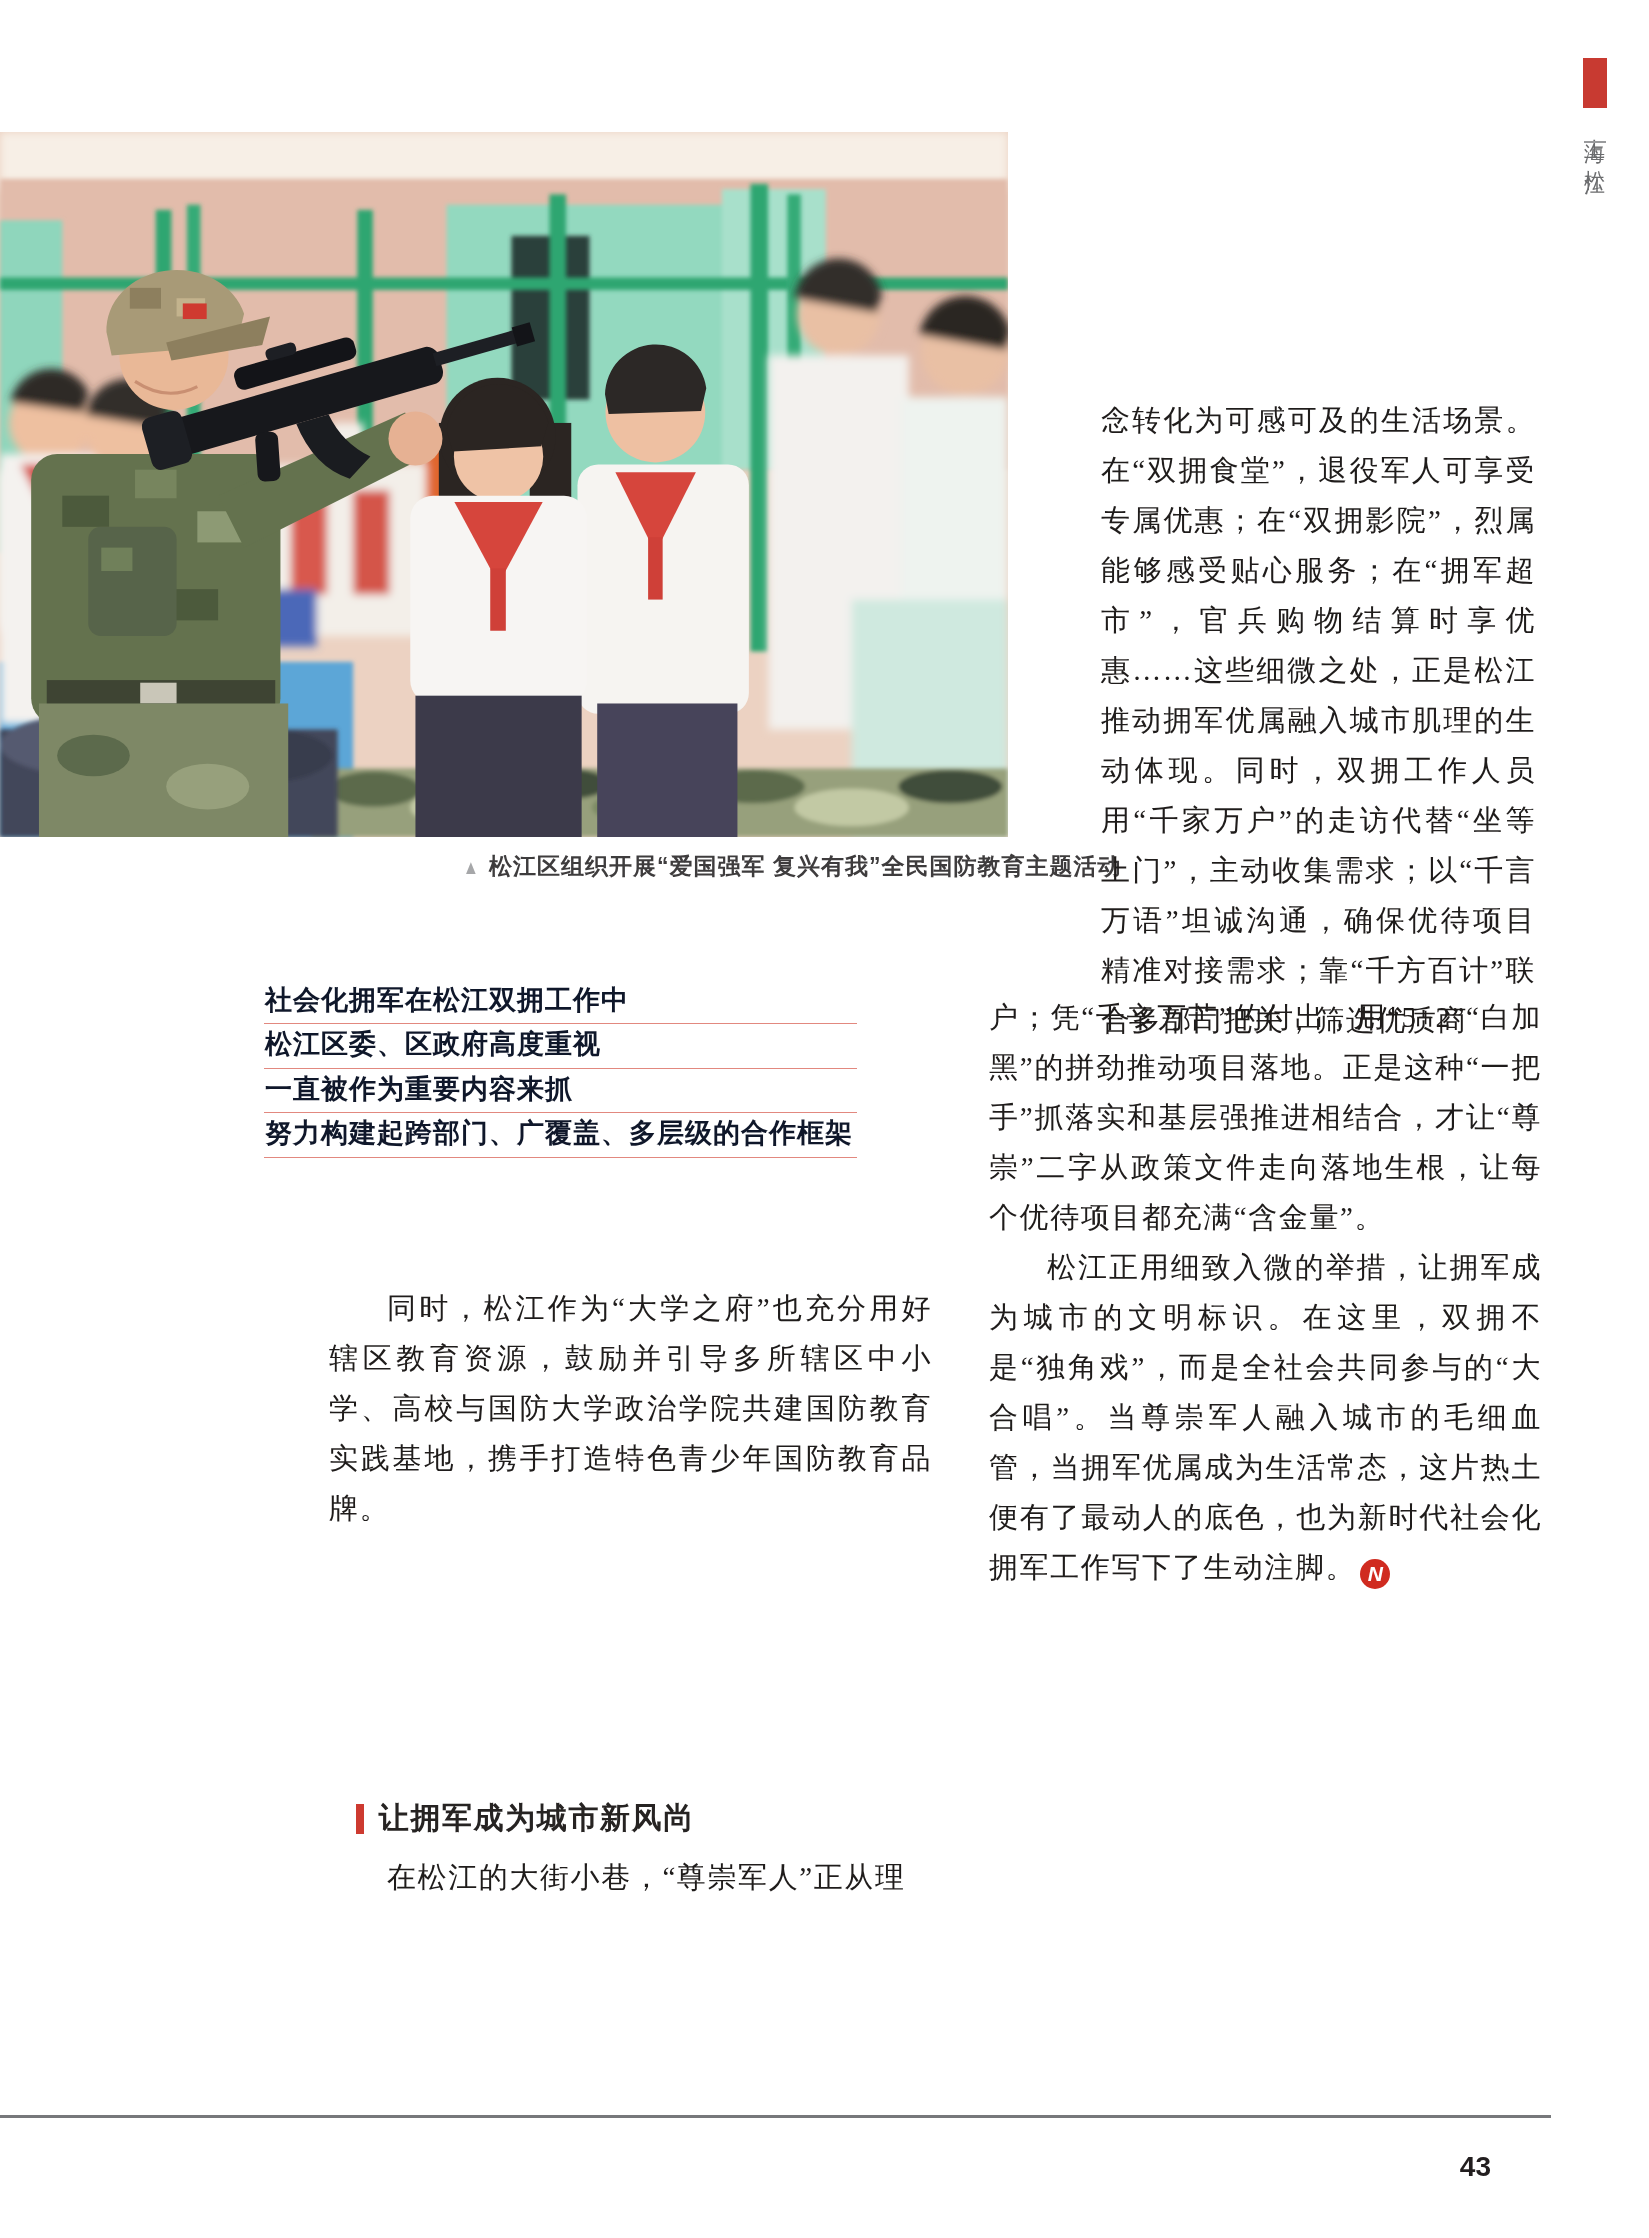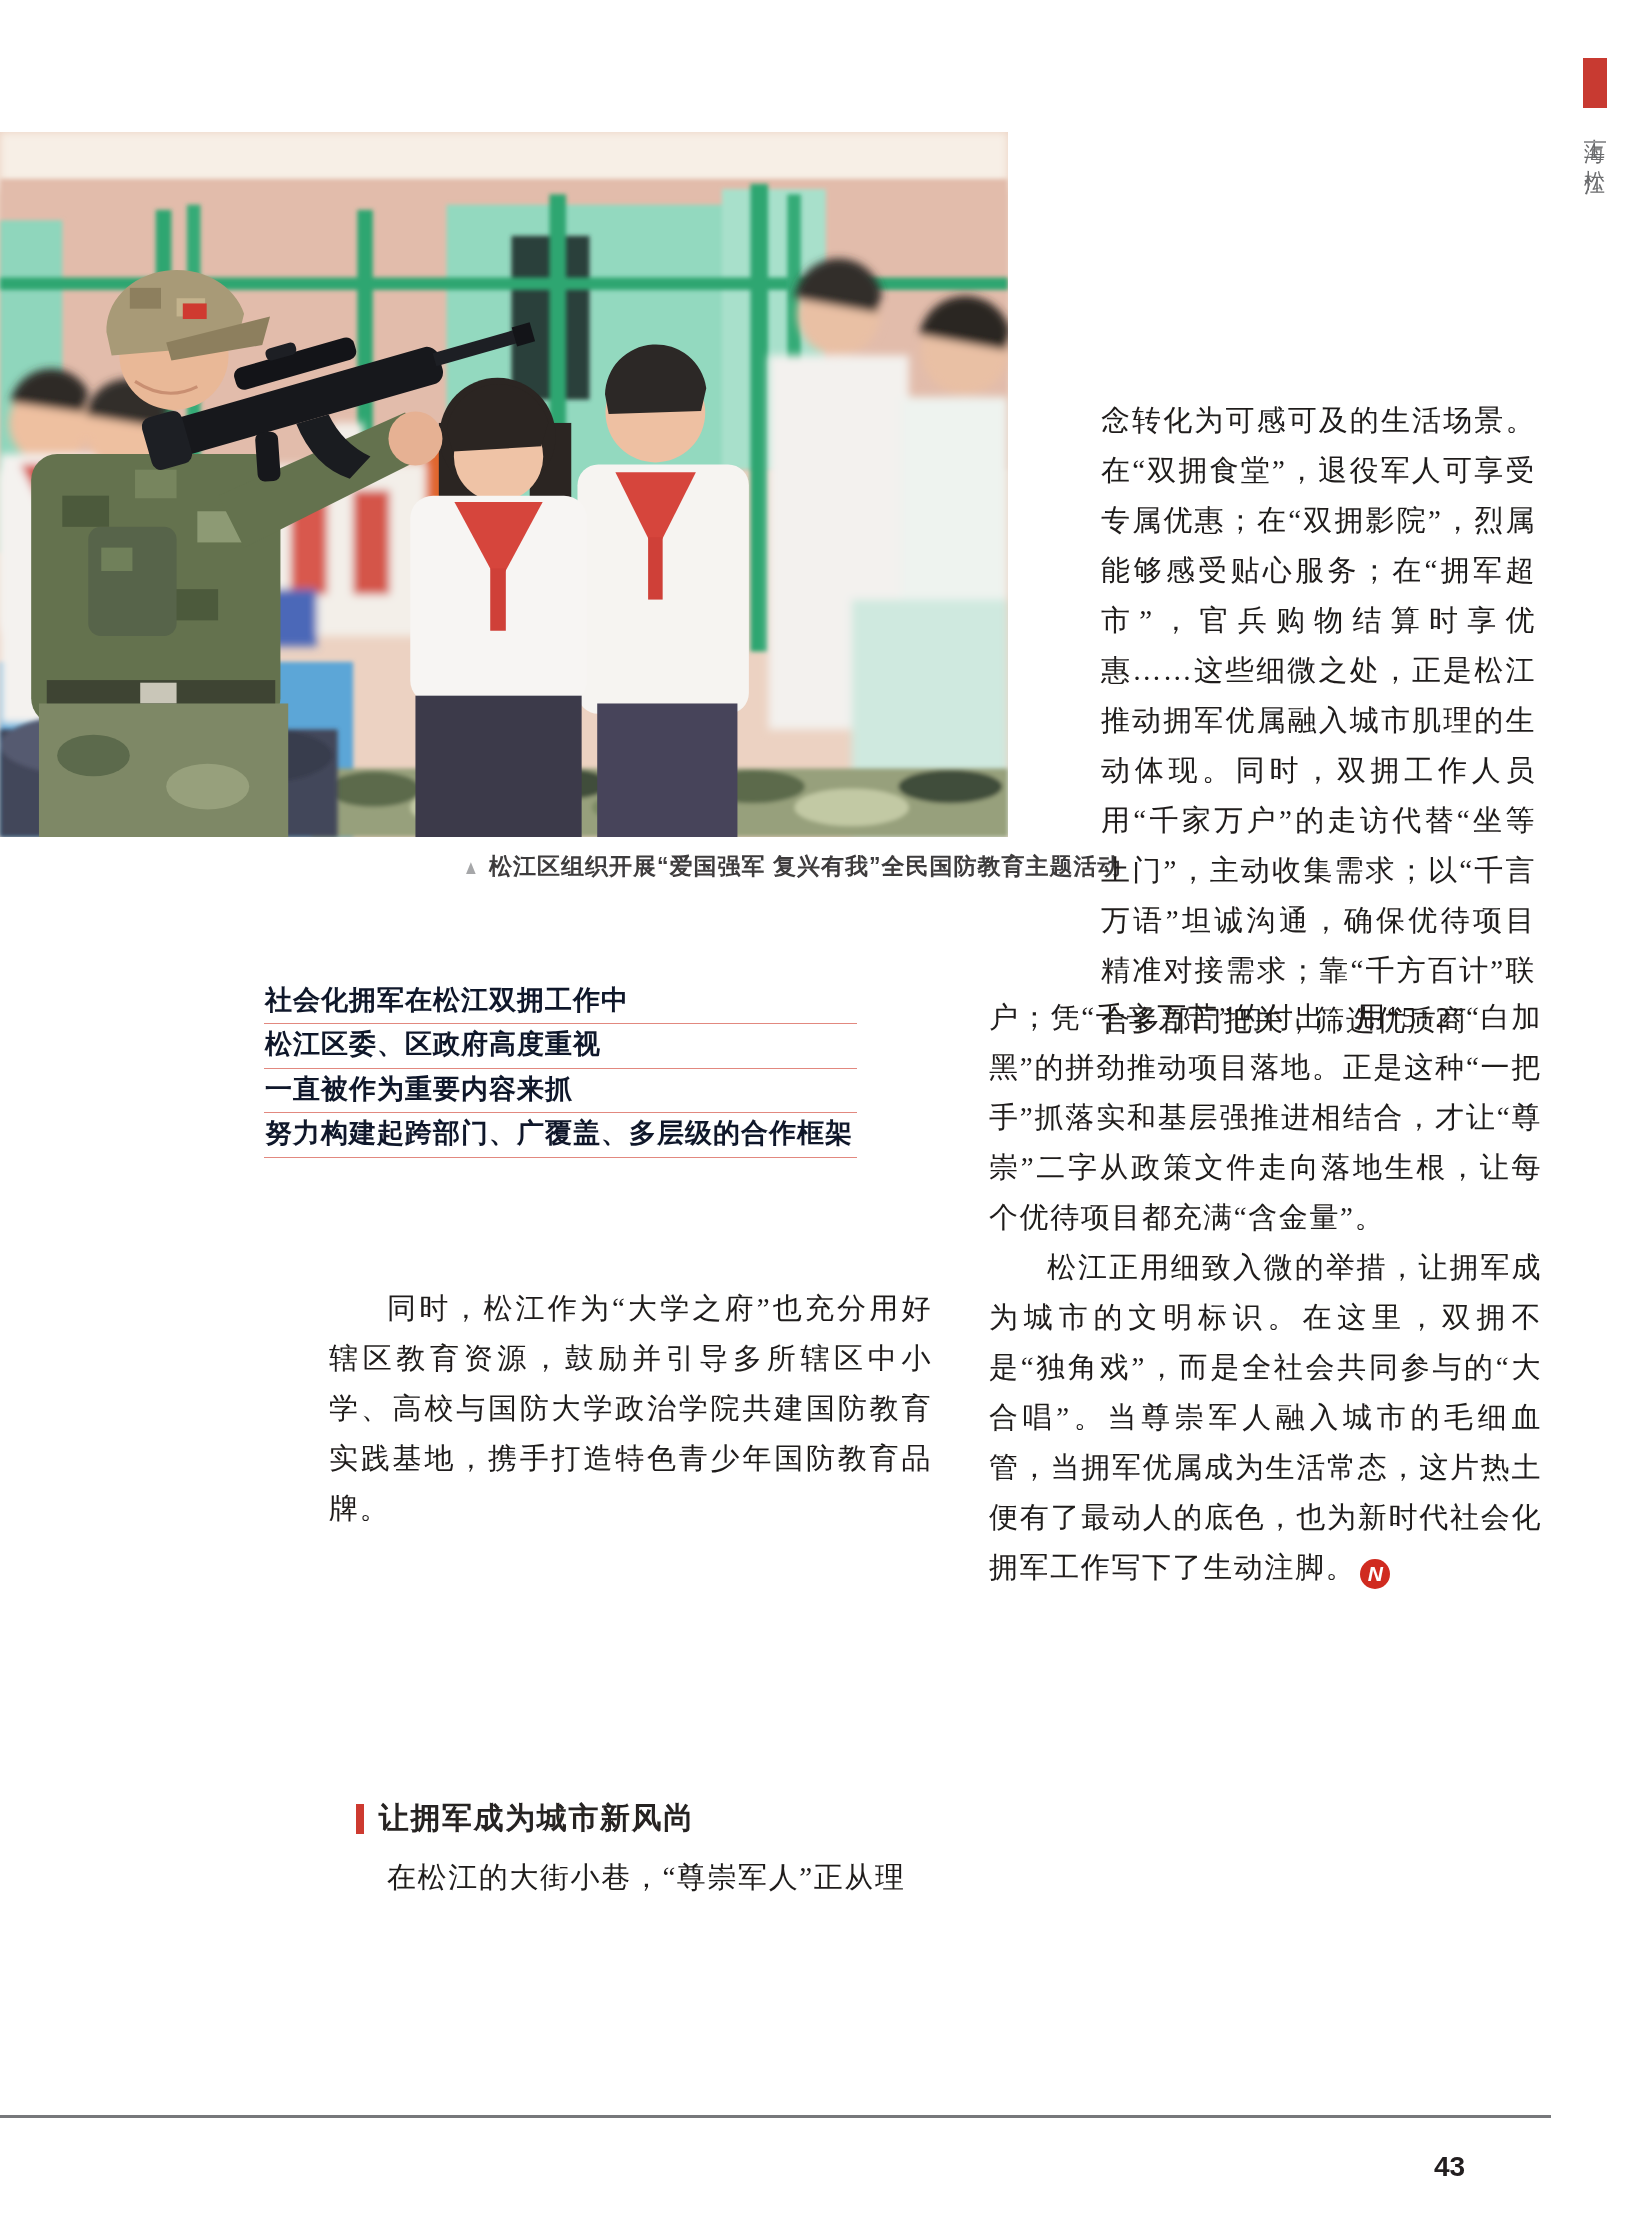--- a/index.html
+++ b/index.html
@@ -48,21 +48,21 @@
   .sh-text{color:#262322;font-size:30px;font-weight:700;letter-spacing:1.6px;white-space:nowrap;}
 
   
   .end-mark{display:inline-block;width:30px;height:30px;border-radius:50%;background:#d02b20;
             color:#ffffff;font-family:"Liberation Sans","DejaVu Sans",sans-serif;font-weight:700;
             font-style:italic;font-size:21px;line-height:30px;text-align:center;text-indent:0;
             vertical-align:-4.2px;margin-left:4.2px;letter-spacing:0;}
 
   
   .bottom-rule{left:0;top:2115px;width:1551px;height:2.6px;background:#77787b;}
-  .page-number{left:1434px;top:2151px;width:57px;text-align:left;color:#221e1f;
+  .page-number{left:1434px;top:2151px;width:57px;text-align:right;color:#221e1f;
                font-family:"Liberation Sans","DejaVu Sans",sans-serif;font-size:28px;font-weight:700;}
 </style>
 </head>
 <body>
 
 <div class="abs photo-wrap">
   <svg viewBox="0 0 1941 1357" preserveAspectRatio="none">
     <defs>
       <filter id="b8">
           <feGaussianBlur stdDeviation="8"></feGaussianBlur>

